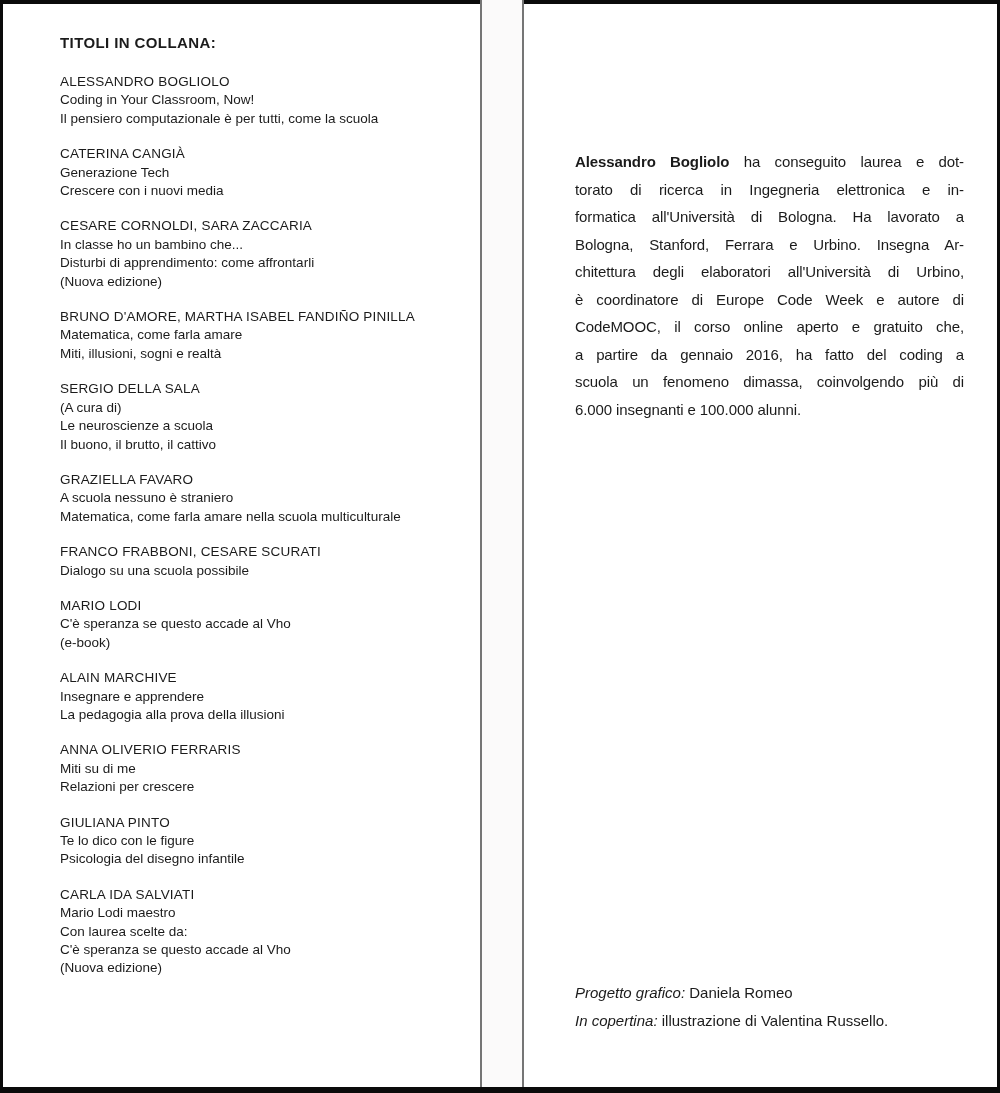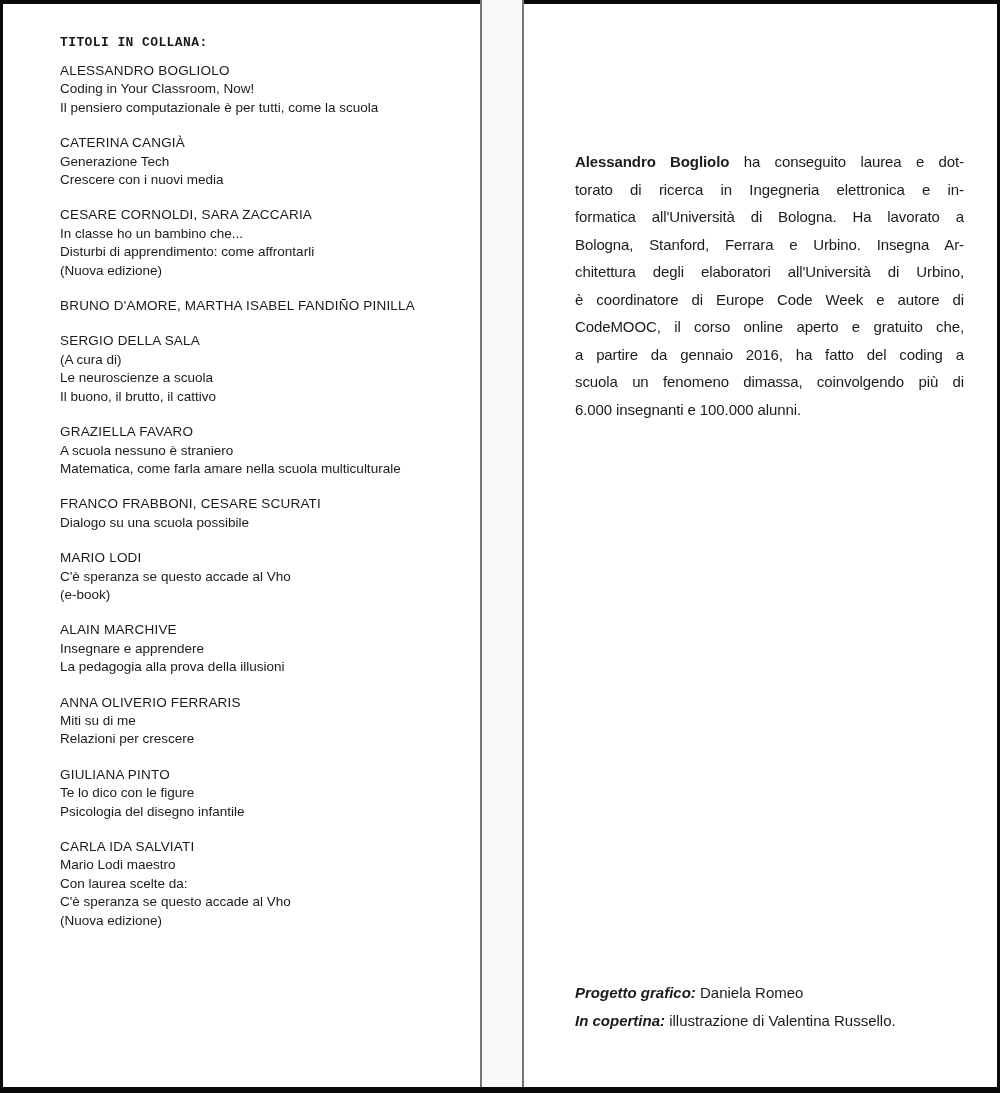--- a/index.html
+++ b/index.html
@@ -32,27 +32,26 @@
     position: absolute;
     left: 480px; top: 0; bottom: 6px; width: 44px;
     background: var(--gutter-fill);
     border-left: 2px solid var(--gutter-line);
     border-right: 2px solid var(--gutter-line);
   }
 
   
   .left-col { position: absolute; left: 60px; top: 33px; width: 415px; }
   .series-heading {
-    font-size: 13px;
+    font-size: 15px;
     line-height: 20px;
     font-weight: 600;
     letter-spacing: 0.4px;
-    margin-bottom: 9px;
+    margin-bottom: 20px;
     white-space: nowrap;
-    font-family: Liberation Mono, monospace;
   }
   .entry { margin-bottom: 17px; }
   .entry-author {
     font-size: 13.5px;
     line-height: 18.4px;
     font-weight: 500;
     letter-spacing: 0.2px;
     white-space: nowrap;
   }
   .entry-line {
@@ -69,21 +68,21 @@
     letter-spacing: -0.1px;
     text-align: justify;
     text-align-last: justify;
   }
   .bio-line.last { text-align-last: left; }
   .bio-line strong { font-weight: bold; }
 
   
   .credits { position: absolute; left: 575px; top: 979px; width: 405px; }
   .credit-line { font-size: 15px; line-height: 27.5px; white-space: nowrap; }
-  .credit-label { font-style: italic; font-weight: bold; }
+  .credit-label { font-style: italic; }
 </style>
 </head>
 <body>
 
 <div class="page">
 
   <div class="frame-top-left"></div>
   <div class="frame-top-right"></div>
   <div class="frame-left"></div>
   <div class="frame-right"></div>
@@ -111,20 +110,24 @@
     <div class="entry">
       <div class="entry-author">CESARE CORNOLDI, SARA ZACCARIA</div>
       <div>
           <div class="entry-line">In classe ho un bambino che...</div>
           <div class="entry-line">Disturbi di apprendimento: come affrontarli</div>
           <div class="entry-line last">(Nuova edizione)</div>
         </div>
     </div>
     <div class="entry">
       <div class="entry-author">BRUNO D'AMORE, MARTHA ISABEL FANDIÑO PINILLA</div>
+      <div>
+          <div class="entry-line">Matematica, come farla amare</div>
+          <div class="entry-line last">Miti, illusioni, sogni e realtà</div>
+        </div>
     </div>
     <div class="entry">
       <div class="entry-author">SERGIO DELLA SALA</div>
       <div>
           <div class="entry-line">(A cura di)</div>
           <div class="entry-line">Le neuroscienze a scuola</div>
           <div class="entry-line last">Il buono, il brutto, il cattivo</div>
         </div>
     </div>
     <div class="entry">

